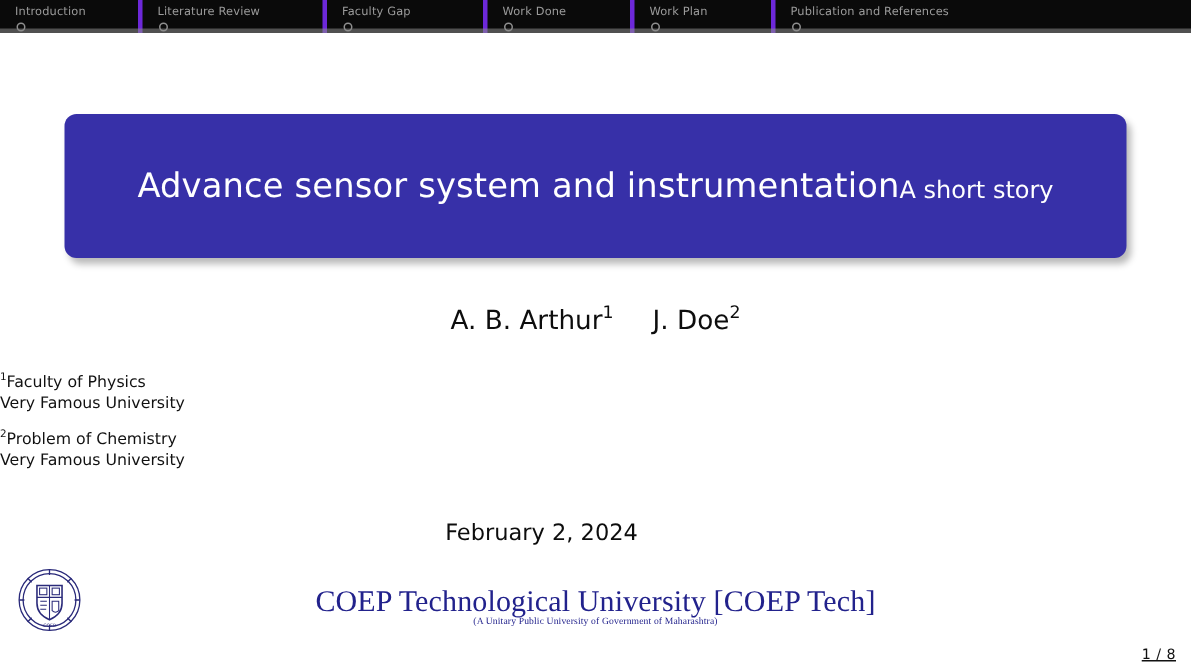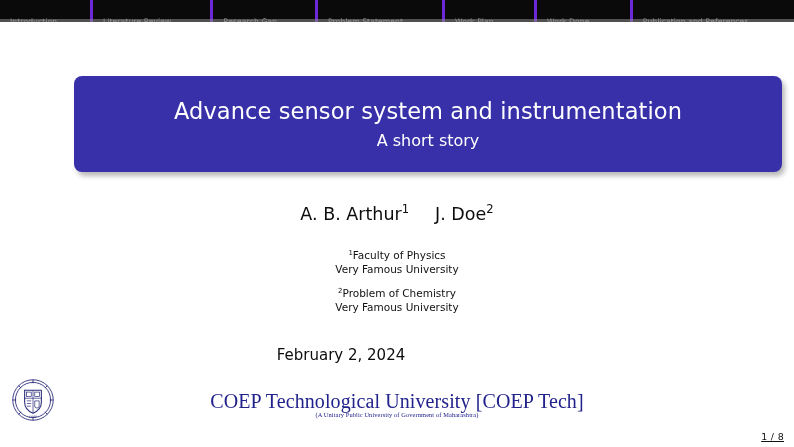--- a/index.html
+++ b/index.html
@@ -42,21 +42,21 @@
     box-sizing: border-box;
     overflow: hidden;
   }
   .nav-section + .nav-section {
     border-left: 3px solid #6d28d9;
   }
   .nav-label {
     display: block;
     font-size: 7.6px;
     line-height: 11px;
-    padding-top: 16px;
+    padding-top: 2px;
     color: #9b9b9b;
     white-space: nowrap;
     letter-spacing: .1px;
   }
   .nav-dot {
     display: block;
     width: 4px;
     height: 4px;
     margin-top: 2px;
     margin-left: 1px;
@@ -70,24 +70,23 @@
   .titlebox {
     position: absolute;
     left: 43px;
     top: 76px;
     width: 708px;
     height: 96px;
     background: #3730a8;
     border-radius: 8px;
     box-shadow: 3px 4px 5px rgba(0,0,0,0.28);
     display: flex;
-    flex-direction: column;
+    flex-direction: row;
     align-items: center;
     justify-content: center;
-    margin-left: 31px;
   }
   .title-main {
     color: #ffffff;
     font-size: 22.5px;
     line-height: 28px;
     font-weight: 400;
     text-align: center;
     letter-spacing: .1px;
   }
   .title-sub {
@@ -109,37 +108,38 @@
     color: #0d0d0d;
   }
   .authors .gap { display: inline-block; width: 26px; }
   sup { font-size: .66em; vertical-align: super; line-height: 0; }
 
   
   .affiliations {
     position: absolute;
     left: 0; top: 249px;
     width: 794px;
-    text-align: center;
+    text-align: left;
     font-size: 10.5px;
     line-height: 13.5px;
     color: #111111;
   }
   .affil-block { margin-bottom: 11px; }
   .affil-block:last-child { margin-bottom: 0; }
 
   
   .date {
     position: absolute;
     left: 0; top: 345px;
     width: 682px;
     text-align: center;
     font-size: 15px;
     line-height: 20px;
     color: #0d0d0d;
+    padding-left: 20px;
   }
 
   
   .institution {
     position: absolute;
     left: 0; top: 393px;
     width: 794px;
     text-align: center;
   }
   .inst-name {
@@ -184,33 +184,29 @@
 <div class="navbar">
   <div class="nav-section" style="width:92px">
     <span class="nav-label">Introduction</span>
     <span class="nav-dot"></span>
   </div>
   <div class="nav-section" style="width:123px">
     <span class="nav-label">Literature Review</span>
     <span class="nav-dot"></span>
   </div>
   <div class="nav-section" style="width:107px">
-    <span class="nav-label">Research Gap</span>
-    <span class="nav-dot"></span>
-  </div>
-  <div class="nav-section" style="width:130px">
-    <span class="nav-label">Problem Statement</span>
+    <span class="nav-label">Faculty Gap</span>
+    <span class="nav-dot"></span>
+  </div>
+  <div class="nav-section" style="width:98px">
+    <span class="nav-label">Work Done</span>
     <span class="nav-dot"></span>
   </div>
   <div class="nav-section" style="width:94px">
     <span class="nav-label">Work Plan</span>
-    <span class="nav-dot"></span>
-  </div>
-  <div class="nav-section" style="width:98px">
-    <span class="nav-label">Work Done</span>
     <span class="nav-dot"></span>
   </div>
   <div class="nav-section" style="width:168px">
     <span class="nav-label">Publication and References</span>
     <span class="nav-dot"></span>
   </div>
 </div>
 
 <div class="titlebox">
   <div class="title-main">Advance sensor system and instrumentation</div>

